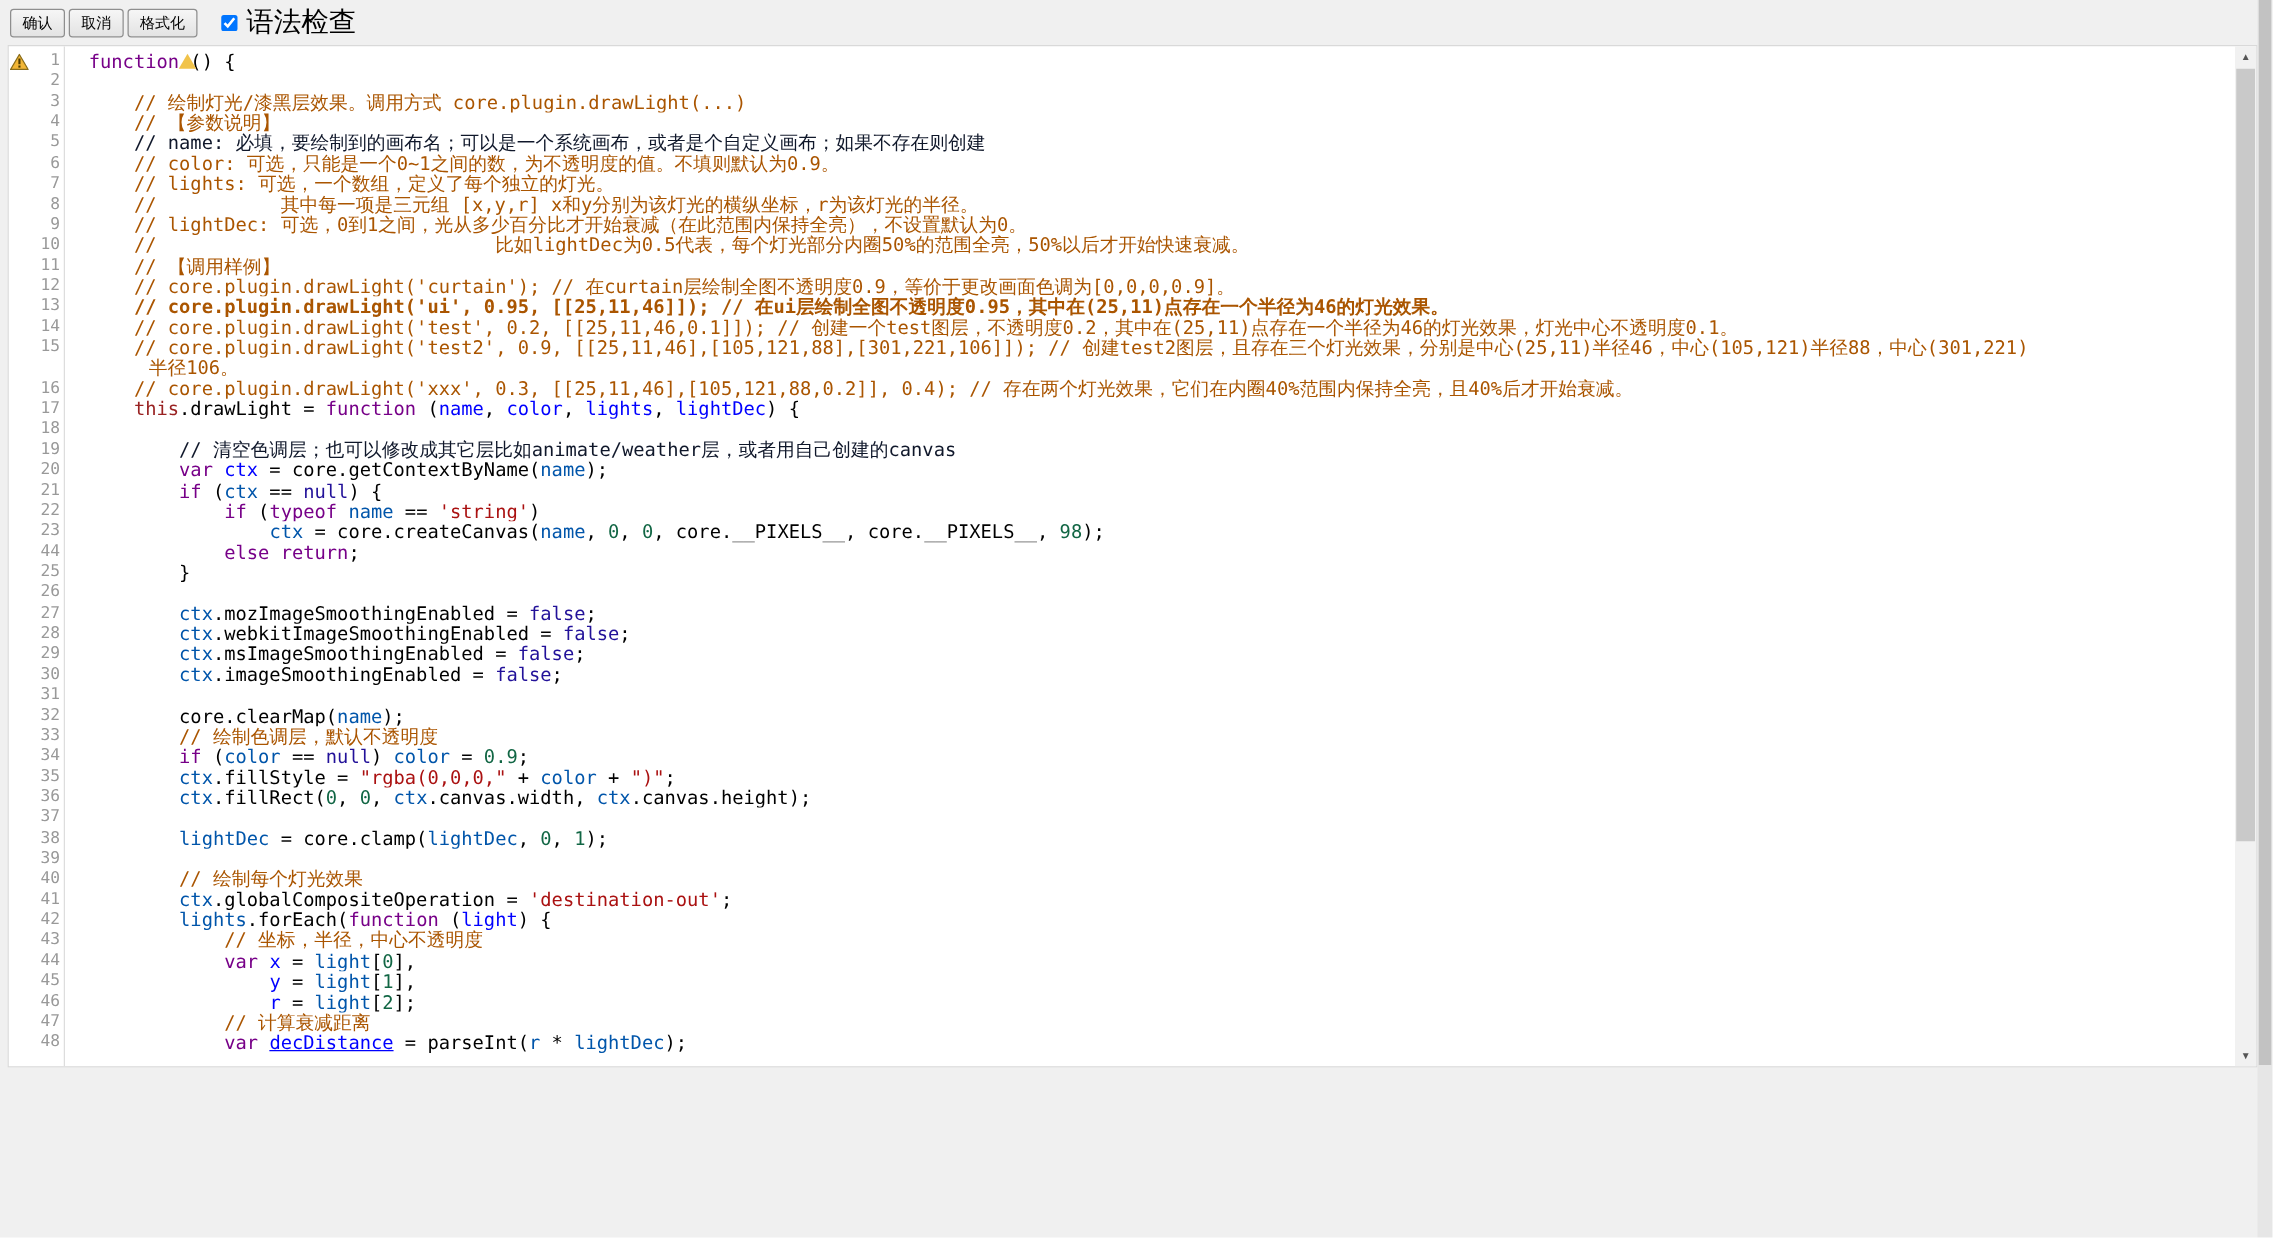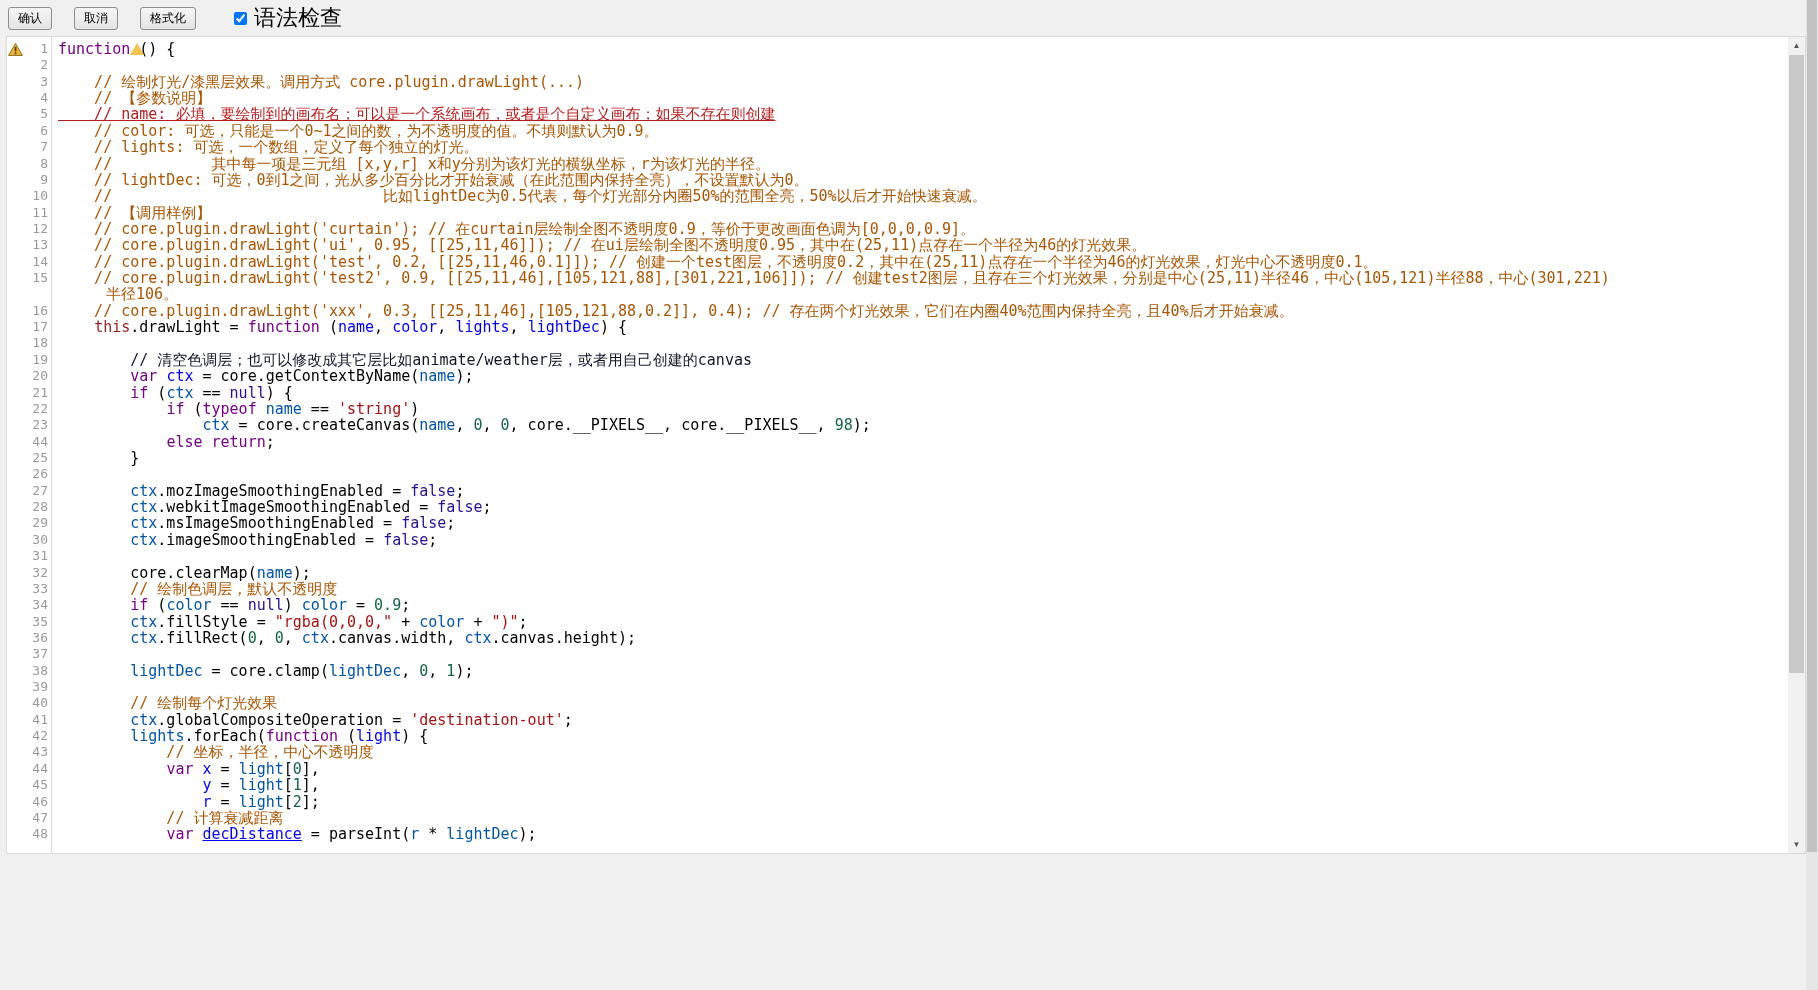--- a/index.html
+++ b/index.html
@@ -6,21 +6,21 @@
   body{
     width:1818px;height:990px;overflow:hidden;position:relative;
     background:#f0f0f0;
     font-family:"Liberation Sans",sans-serif;
   }
   
   .toolbar{height:36px;display:flex;align-items:center;padding-left:8px;}
   .tb-btn{
     font-family:"Liberation Sans",sans-serif;
     font-size:12px;color:#000;
-    height:23px;padding:0 9px;margin-right:22px;
+    height:23px;padding:0 9px;margin-right:3px;
     background:linear-gradient(#f6f6f6,#e3e3e3);
     border:1px solid #8e8e8e;border-radius:3px;
     display:inline-flex;align-items:center;justify-content:center;
     min-width:40px;box-sizing:border-box;cursor:pointer;
   }
   .lint-toggle{display:flex;align-items:center;margin-left:16px;}
   .lint-toggle input{width:13px;height:13px;margin:0 7px 0 0;}
   .lint-label{font-size:22px;color:#000;line-height:30px;}
   
   .editor{
@@ -36,21 +36,21 @@
   .cm-lint{width:17px;flex:none;height:16.37px;display:flex;align-items:center;justify-content:center;}
   .cm-ln{
     width:24px;flex:none;text-align:right;color:#999;
     font-family:"DejaVu Sans Mono","DejaVu Sans",monospace;
     font-size:13px;line-height:16.37px;padding-right:3px;
   }
   .cm-code{
     flex:1;white-space:pre;overflow:hidden;
     font-family:"DejaVu Sans Mono","DejaVu Sans",monospace;
     font-size:15px;line-height:16.37px;color:#000;
-    padding-left:7px;
+    padding-left:20px;
   }
   .wm{ 
     display:inline-block;width:0;height:0;
     border-left:7px solid transparent;border-right:7px solid transparent;
     border-bottom:12px solid #f0c040;
     margin-right:-14px;vertical-align:-1px;opacity:.95;
   }
   
   .vscroll{position:absolute;right:0;top:0;bottom:0;width:17px;background:#f1f1f1;}
   .sb-btn{
@@ -100,21 +100,21 @@
         <span class="cm-code"><span style="color: rgb(170, 85, 0);">    // 绘制灯光/漆黑层效果。调用方式 core.plugin.drawLight(...)</span></span>
       </div>
       <div class="cm-line">
         <span class="cm-lint"></span>
         <span class="cm-ln">4</span>
         <span class="cm-code"><span style="color: rgb(170, 85, 0);">    // 【参数说明】</span></span>
       </div>
       <div class="cm-line">
         <span class="cm-lint"></span>
         <span class="cm-ln">5</span>
-        <span class="cm-code"><span style="color: #b91c1c; text-decoration: underline;">    // name: 必填，要绘制到的画布名；可以是一个系统画布，或者是个自定义画布；如果不存在则创建</span></span>
+        <span class="cm-code"><span style="color: #0f172a;">    // name: 必填，要绘制到的画布名；可以是一个系统画布，或者是个自定义画布；如果不存在则创建</span></span>
       </div>
       <div class="cm-line">
         <span class="cm-lint"></span>
         <span class="cm-ln">6</span>
         <span class="cm-code"><span style="color: rgb(170, 85, 0);">    // color: 可选，只能是一个0~1之间的数，为不透明度的值。不填则默认为0.9。</span></span>
       </div>
       <div class="cm-line">
         <span class="cm-lint"></span>
         <span class="cm-ln">7</span>
         <span class="cm-code"><span style="color: rgb(170, 85, 0);">    // lights: 可选，一个数组，定义了每个独立的灯光。</span></span>
@@ -140,21 +140,21 @@
         <span class="cm-code"><span style="color: rgb(170, 85, 0);">    // 【调用样例】</span></span>
       </div>
       <div class="cm-line">
         <span class="cm-lint"></span>
         <span class="cm-ln">12</span>
         <span class="cm-code"><span style="color: rgb(170, 85, 0);">    // core.plugin.drawLight('curtain'); // 在curtain层绘制全图不透明度0.9，等价于更改画面色调为[0,0,0,0.9]。</span></span>
       </div>
       <div class="cm-line">
         <span class="cm-lint"></span>
         <span class="cm-ln">13</span>
-        <span class="cm-code"><span style="color: rgb(170, 85, 0);">    // core.plugin.drawLight('ui', 0.95, [[25,11,46]]); // 在ui层绘制全图不透明度0.95，其中在(25,11)点存在一个半径为46的灯光效果。</span></span>
+        <span class="cm-code"><span style="color: rgb(170, 85, 0); font-weight: bold;">    // core.plugin.drawLight('ui', 0.95, [[25,11,46]]); // 在ui层绘制全图不透明度0.95，其中在(25,11)点存在一个半径为46的灯光效果。</span></span>
       </div>
       <div class="cm-line">
         <span class="cm-lint"></span>
         <span class="cm-ln">14</span>
         <span class="cm-code"><span style="color: rgb(170, 85, 0); text-align: center;">    // core.plugin.drawLight('test', 0.2, [[25,11,46,0.1]]); // 创建一个test图层，不透明度0.2，其中在(25,11)点存在一个半径为46的灯光效果，灯光中心不透明度0.1。</span></span>
       </div>
       <div class="cm-line">
         <span class="cm-lint"></span>
         <span class="cm-ln">15</span>
         <span class="cm-code"><span style="color: rgb(170, 85, 0);">    // core.plugin.drawLight('test2', 0.9, [[25,11,46],[105,121,88],[301,221,106]]); // 创建test2图层，且存在三个灯光效果，分别是中心(25,11)半径46，中心(105,121)半径88，中心(301,221)</span></span>

